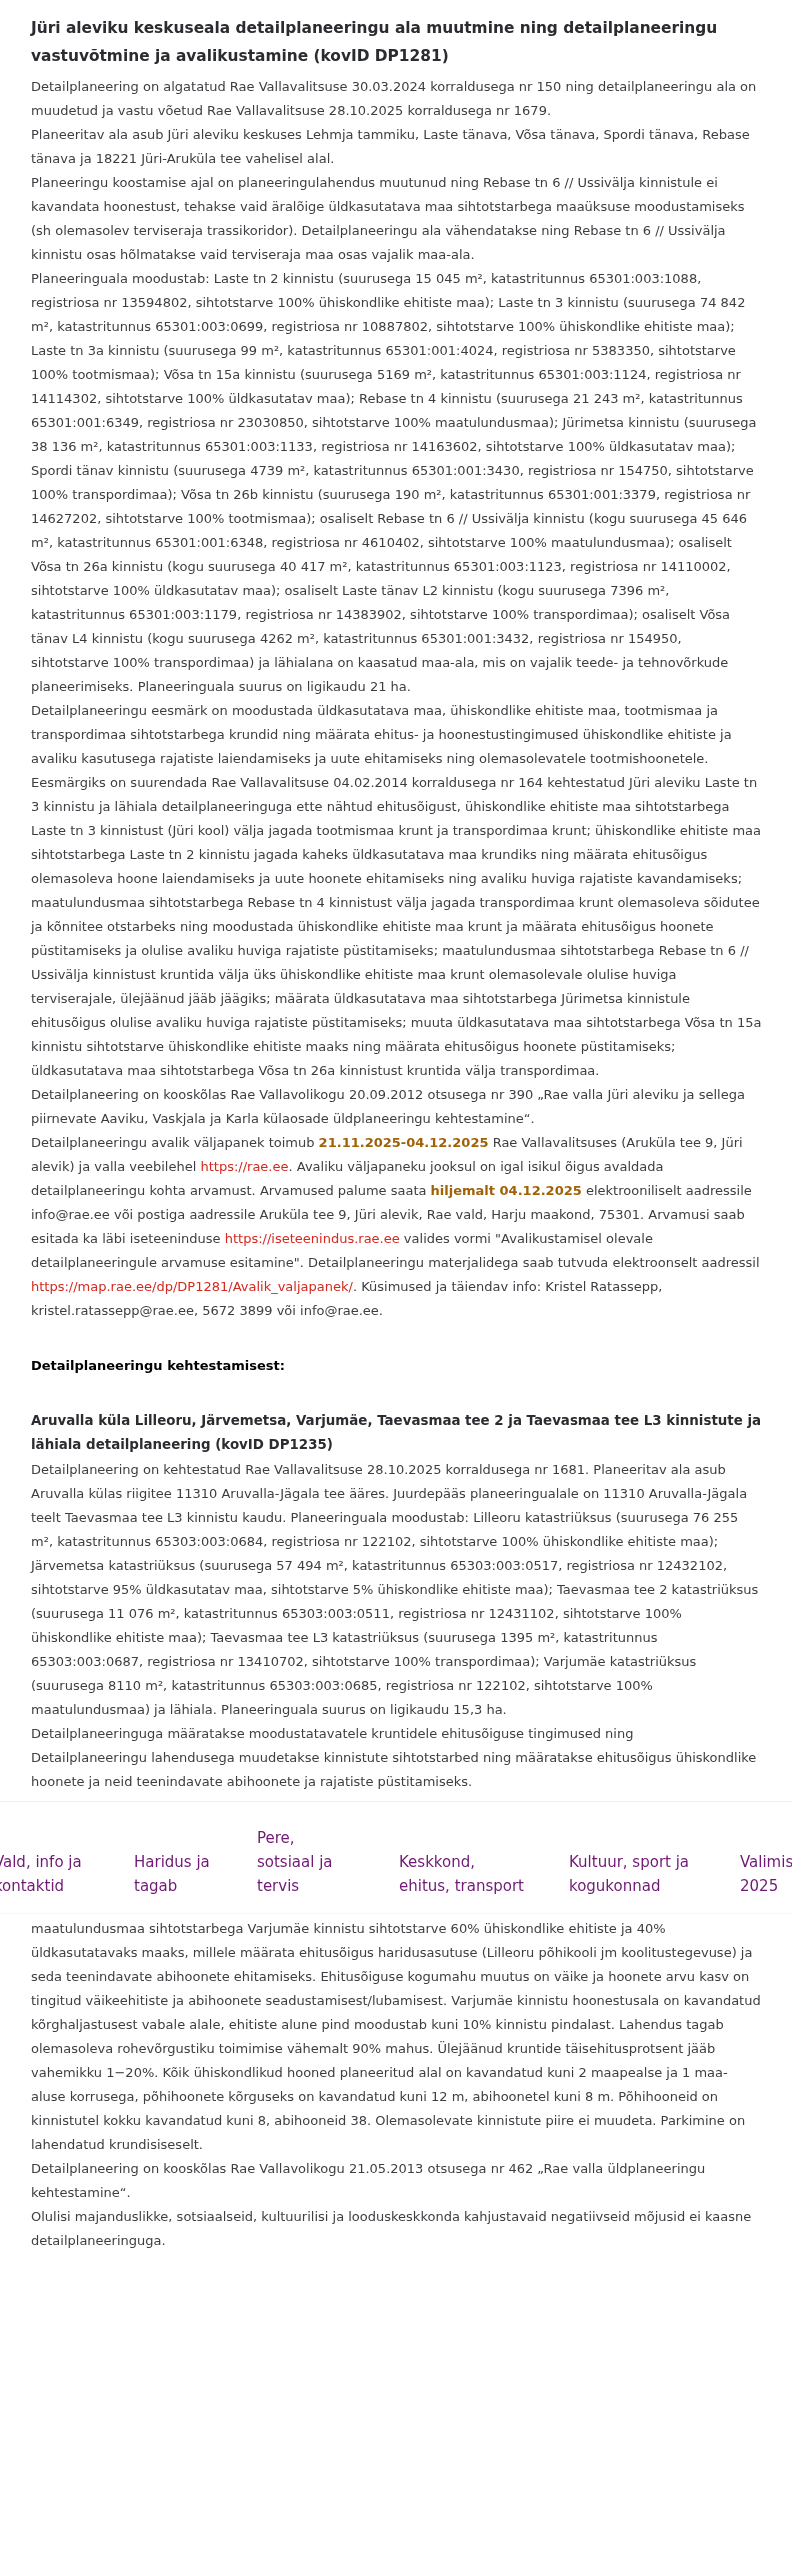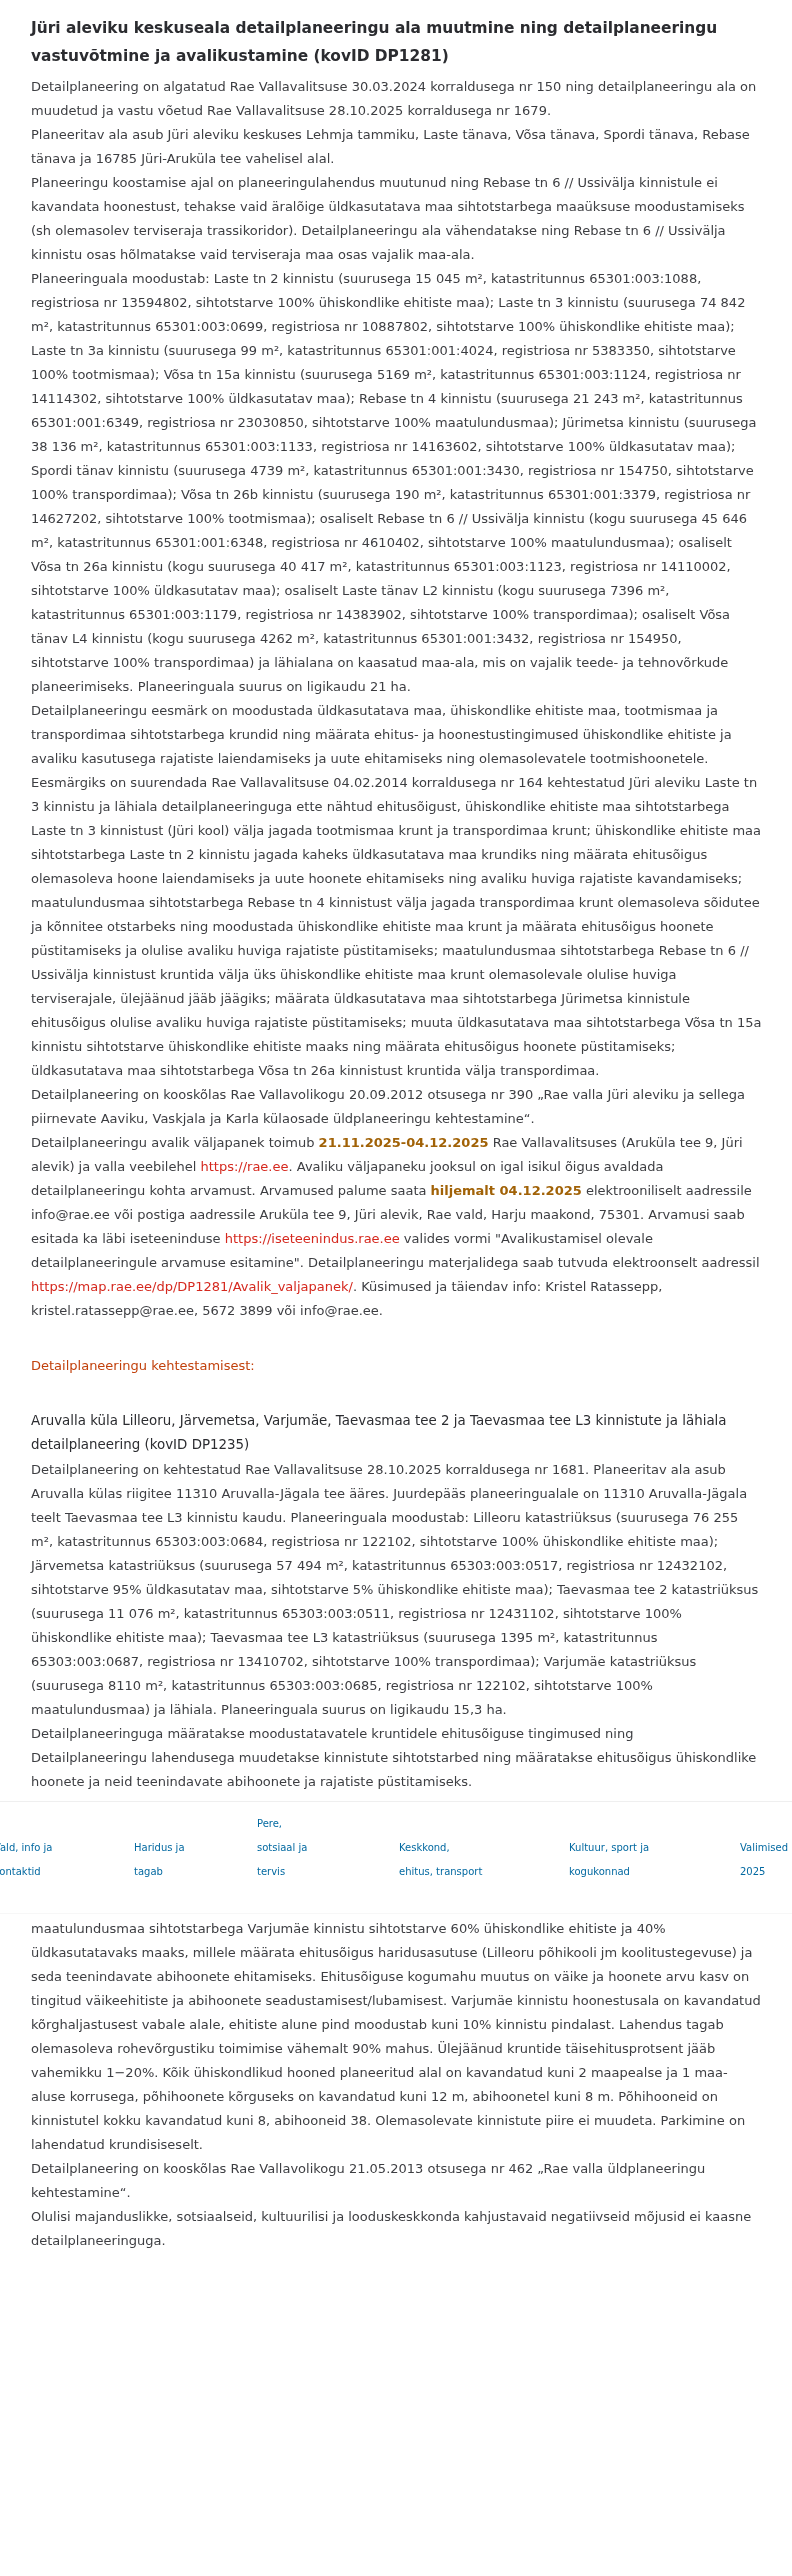--- a/index.html
+++ b/index.html
@@ -21,64 +21,64 @@
   }
   .content p { margin: 0; }
   h1.article-title {
     font-size: 15.4px;
     line-height: 28px;
     font-weight: bold;
     color: #2b2c30;
     margin: 14px 0 4.6px 0;
   }
   .section-heading {
-    font-weight: normal;
-    color: #c2410c;
+    font-weight: bold;
+    color: #000000;
     margin: 31px 0 31px 0 !important;
   }
   h2.article-title-2 {
     font-size: 13.4px;
     line-height: 24px;
-    font-weight: normal;
+    font-weight: bold;
     color: #2b2c30;
     margin: 0 0 1.5px 0;
   }
   .bold { font-weight: bold; color: #a16207; }
   .link { color: #d5281e; cursor: pointer; }
   .nav-band {
     position: relative;
     width: 792px;
     height: 111px;
     margin: 7.7px 0 4.6px 0;
     background: #ffffff;
     box-shadow: 0 -0.8px 0 #ececec, 0 0.8px 0 #f5f5f5;
     overflow: hidden;
   }
   .nav-item {
     position: absolute;
-    bottom: 29px;
+    bottom: 15px;
     white-space: pre-line;
-    font-size: 10px;
+    font-size: 15px;
     line-height: 24px;
-    color: #0369a1;
+    color: #701a75;
     cursor: pointer;
   }
   .bottom-spacer { height: 46px; }
 </style>
 </head>
 <body>
 
 <div class="page">
 
   <div class="content">
     <h1 class="article-title">Jüri aleviku keskuseala detailplaneeringu ala muutmine ning detailplaneeringu vastuvõtmine ja avalikustamine (kovID DP1281)</h1>
 
     <div id="a1-paragraphs">
         <p>Detailplaneering on algatatud Rae Vallavalitsuse 30.03.2024 korraldusega nr 150 ning detailplaneeringu ala on muudetud ja vastu võetud Rae Vallavalitsuse 28.10.2025 korraldusega nr 1679.</p>
-        <p>Planeeritav ala asub Jüri aleviku keskuses Lehmja tammiku, Laste tänava, Võsa tänava, Spordi tänava, Rebase tänava ja 16785 Jüri-Aruküla tee vahelisel alal.</p>
+        <p>Planeeritav ala asub Jüri aleviku keskuses Lehmja tammiku, Laste tänava, Võsa tänava, Spordi tänava, Rebase tänava ja 18221 Jüri-Aruküla tee vahelisel alal.</p>
         <p>Planeeringu koostamise ajal on planeeringulahendus muutunud ning Rebase tn 6 // Ussivälja kinnistule ei kavandata hoonestust, tehakse vaid äralõige üldkasutatava maa sihtotstarbega maaüksuse moodustamiseks (sh olemasolev terviseraja trassikoridor). Detailplaneeringu ala vähendatakse ning Rebase tn 6 // Ussivälja kinnistu osas hõlmatakse vaid terviseraja maa osas vajalik maa-ala.</p>
         <p>Planeeringuala moodustab: Laste tn 2 kinnistu (suurusega 15 045 m², katastritunnus 65301:003:1088, registriosa nr 13594802, sihtotstarve 100% ühiskondlike ehitiste maa); Laste tn 3 kinnistu (suurusega 74 842 m², katastritunnus 65301:003:0699, registriosa nr 10887802, sihtotstarve 100% ühiskondlike ehitiste maa); Laste tn 3a kinnistu (suurusega 99 m², katastritunnus 65301:001:4024, registriosa nr 5383350, sihtotstarve 100% tootmismaa); Võsa tn 15a kinnistu (suurusega 5169 m², katastritunnus 65301:003:1124, registriosa nr 14114302, sihtotstarve 100% üldkasutatav maa); Rebase tn 4 kinnistu (suurusega 21 243 m², katastritunnus 65301:001:6349, registriosa nr 23030850, sihtotstarve 100% maatulundusmaa); Jürimetsa kinnistu (suurusega 38 136 m², katastritunnus 65301:003:1133, registriosa nr 14163602, sihtotstarve 100% üldkasutatav maa); Spordi tänav kinnistu (suurusega 4739 m², katastritunnus 65301:001:3430, registriosa nr 154750, sihtotstarve 100% transpordimaa); Võsa tn 26b kinnistu (suurusega 190 m², katastritunnus 65301:001:3379, registriosa nr 14627202, sihtotstarve 100% tootmismaa); osaliselt Rebase tn 6 // Ussivälja kinnistu (kogu suurusega 45 646 m², katastritunnus 65301:001:6348, registriosa nr 4610402, sihtotstarve 100% maatulundusmaa); osaliselt Võsa tn 26a kinnistu (kogu suurusega 40 417 m², katastritunnus 65301:003:1123, registriosa nr 14110002, sihtotstarve 100% üldkasutatav maa); osaliselt Laste tänav L2 kinnistu (kogu suurusega 7396 m², katastritunnus 65301:003:1179, registriosa nr 14383902, sihtotstarve 100% transpordimaa); osaliselt Võsa tänav L4 kinnistu (kogu suurusega 4262 m², katastritunnus 65301:001:3432, registriosa nr 154950, sihtotstarve 100% transpordimaa) ja lähialana on kaasatud maa-ala, mis on vajalik teede- ja tehnovõrkude planeerimiseks. Planeeringuala suurus on ligikaudu 21 ha.</p>
         <p>Detailplaneeringu eesmärk on moodustada üldkasutatava maa, ühiskondlike ehitiste maa, tootmismaa ja transpordimaa sihtotstarbega krundid ning määrata ehitus- ja hoonestustingimused ühiskondlike ehitiste ja avaliku kasutusega rajatiste laiendamiseks ja uute ehitamiseks ning olemasolevatele tootmishoonetele. Eesmärgiks on suurendada Rae Vallavalitsuse 04.02.2014 korraldusega nr 164 kehtestatud Jüri aleviku Laste tn 3 kinnistu ja lähiala detailplaneeringuga ette nähtud ehitusõigust, ühiskondlike ehitiste maa sihtotstarbega Laste tn 3 kinnistust (Jüri kool) välja jagada tootmismaa krunt ja transpordimaa krunt; ühiskondlike ehitiste maa sihtotstarbega Laste tn 2 kinnistu jagada kaheks üldkasutatava maa krundiks ning määrata ehitusõigus olemasoleva hoone laiendamiseks ja uute hoonete ehitamiseks ning avaliku huviga rajatiste kavandamiseks; maatulundusmaa sihtotstarbega Rebase tn 4 kinnistust välja jagada transpordimaa krunt olemasoleva sõidutee ja kõnnitee otstarbeks ning moodustada ühiskondlike ehitiste maa krunt ja määrata ehitusõigus hoonete püstitamiseks ja olulise avaliku huviga rajatiste püstitamiseks; maatulundusmaa sihtotstarbega Rebase tn 6 // Ussivälja kinnistust kruntida välja üks ühiskondlike ehitiste maa krunt olemasolevale olulise huviga terviserajale, ülejäänud jääb jäägiks; määrata üldkasutatava maa sihtotstarbega Jürimetsa kinnistule ehitusõigus olulise avaliku huviga rajatiste püstitamiseks; muuta üldkasutatava maa sihtotstarbega Võsa tn 15a kinnistu sihtotstarve ühiskondlike ehitiste maaks ning määrata ehitusõigus hoonete püstitamiseks; üldkasutatava maa sihtotstarbega Võsa tn 26a kinnistust kruntida välja transpordimaa.</p>
         <p>Detailplaneering on kooskõlas Rae Vallavolikogu 20.09.2012 otsusega nr 390 „Rae valla Jüri aleviku ja sellega piirnevate Aaviku, Vaskjala ja Karla külaosade üldplaneeringu kehtestamine“.</p>
       </div>
 
     <p id="a1-rich">Detailplaneeringu avalik väljapanek toimub <span class="bold">21.11.2025-04.12.2025</span> Rae Vallavalitsuses (Aruküla tee 9, Jüri alevik) ja valla veebilehel <span class="link">https://rae.ee</span>. Avaliku väljapaneku jooksul on igal isikul õigus avaldada detailplaneeringu kohta arvamust. Arvamused palume saata <span class="bold">hiljemalt 04.12.2025</span> elektrooniliselt aadressile info@rae.ee või postiga aadressile Aruküla tee 9, Jüri alevik, Rae vald, Harju maakond, 75301. Arvamusi saab esitada ka läbi iseteeninduse <span class="link">https://iseteenindus.rae.ee</span> valides vormi "Avalikustamisel olevale detailplaneeringule arvamuse esitamine". Detailplaneeringu materjalidega saab tutvuda elektroonselt aadressil <span class="link">https://map.rae.ee/dp/DP1281/Avalik_valjapanek/</span>. Küsimused ja täiendav info: Kristel Ratassepp, kristel.ratassepp@rae.ee, 5672 3899 või info@rae.ee.</p>
 
     <p class="section-heading">Detailplaneeringu kehtestamisest:</p>
 

